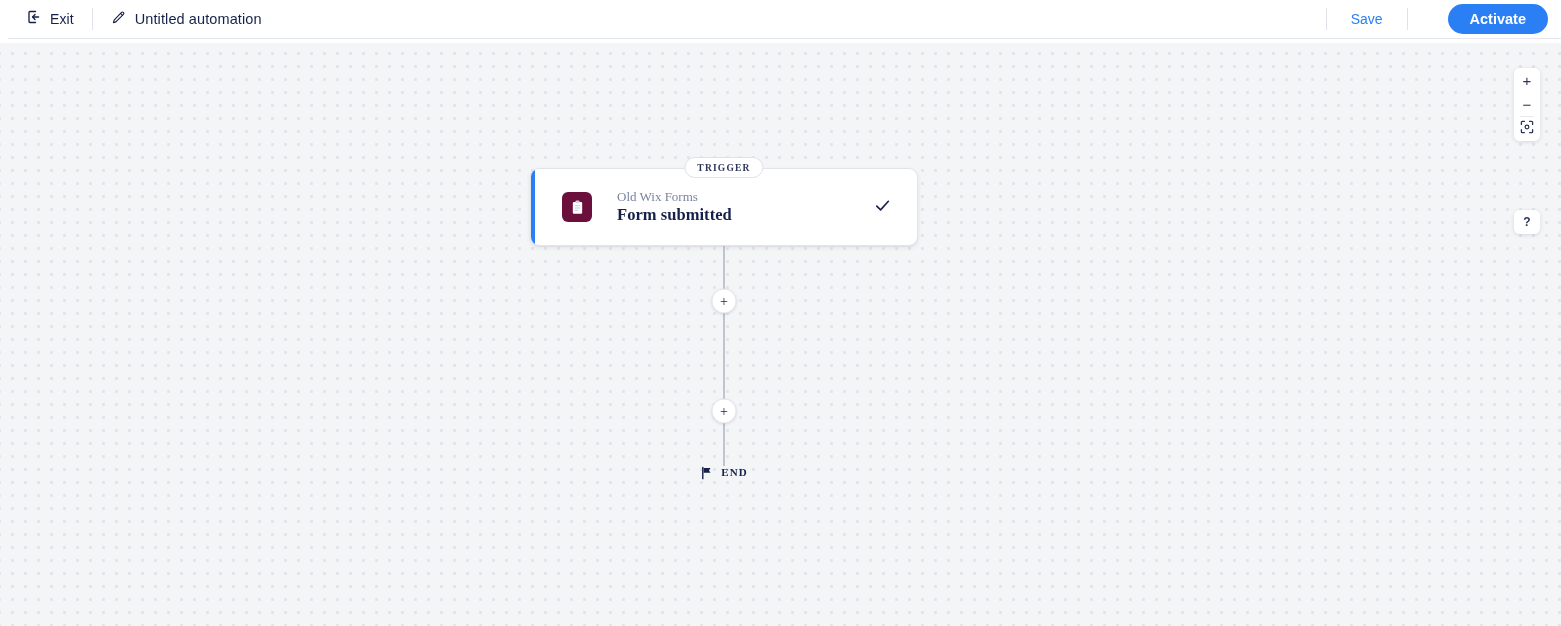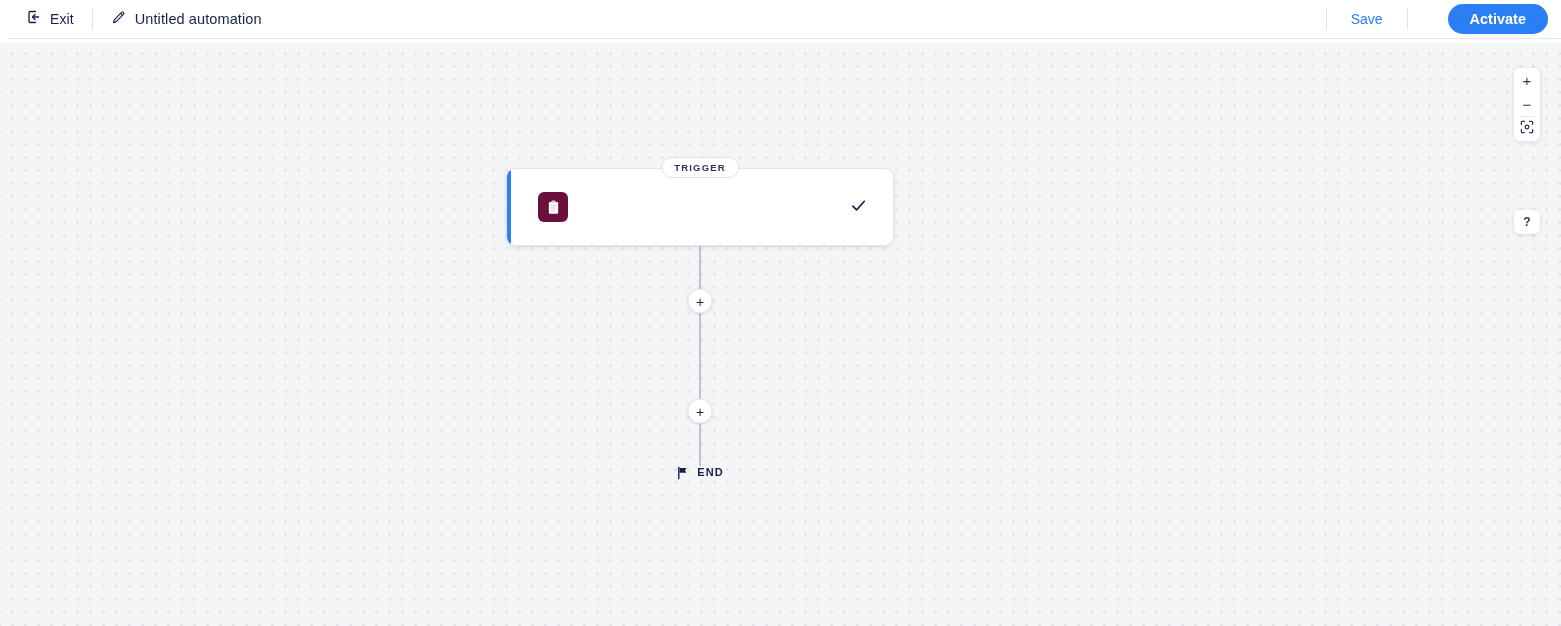--- a/index.html
+++ b/index.html
@@ -83,23 +83,24 @@
     background-color: #f4f5f7;
     background-image: radial-gradient(#e3e5eb 1.4px, transparent 1.5px);
     background-size: 13px 13px;
     background-position: 6px 4px;
     overflow: hidden;
   }
 
   
   .flow {
     position: absolute;
-    left: 506px;
+    left: 530px;
     top: 125px;
     width: 388px;
+    font-family: Liberation Serif, serif;
   }
 
   .node-wrap { position: relative; }
 
   .node-badge {
     position: absolute;
     top: -11px;
     left: 50%;
     transform: translateX(-50%);
     background: #ffffff;
@@ -308,20 +309,24 @@
             <svg width="17" height="17" viewBox="0 0 20 20" fill="none">
               <rect x="4.5" y="3.4" width="11" height="14" rx="1.3" fill="#ffffff"></rect>
               <rect x="7.6" y="1.7" width="4.8" height="2.9" rx="1" fill="#cfd3dd"></rect>
               <rect x="6.6" y="7.4" width="6.8" height="1.25" rx=".6" fill="#c9cdd8"></rect>
               <rect x="6.6" y="10" width="6.8" height="1.25" rx=".6" fill="#c9cdd8"></rect>
               <rect x="6.6" y="12.6" width="4.6" height="1.25" rx=".6" fill="#c9cdd8"></rect>
             </svg>
           </div>
         </div>
 
+        <div class="node-texts">
+          <div class="node-sub">Old Wix Forms</div>
+          <div class="node-title">Form submitted</div>
+        </div>
 
         <div class="node-check">
           <span>
             <svg width="19" height="19" viewBox="0 0 20 20" fill="none">
               <path d="M4 10.6l4 4 8.2-9" stroke="#16214a" stroke-width="1.7" stroke-linecap="round" stroke-linejoin="round"></path>
             </svg>
           </span>
         </div>
       </div>
     </div>

